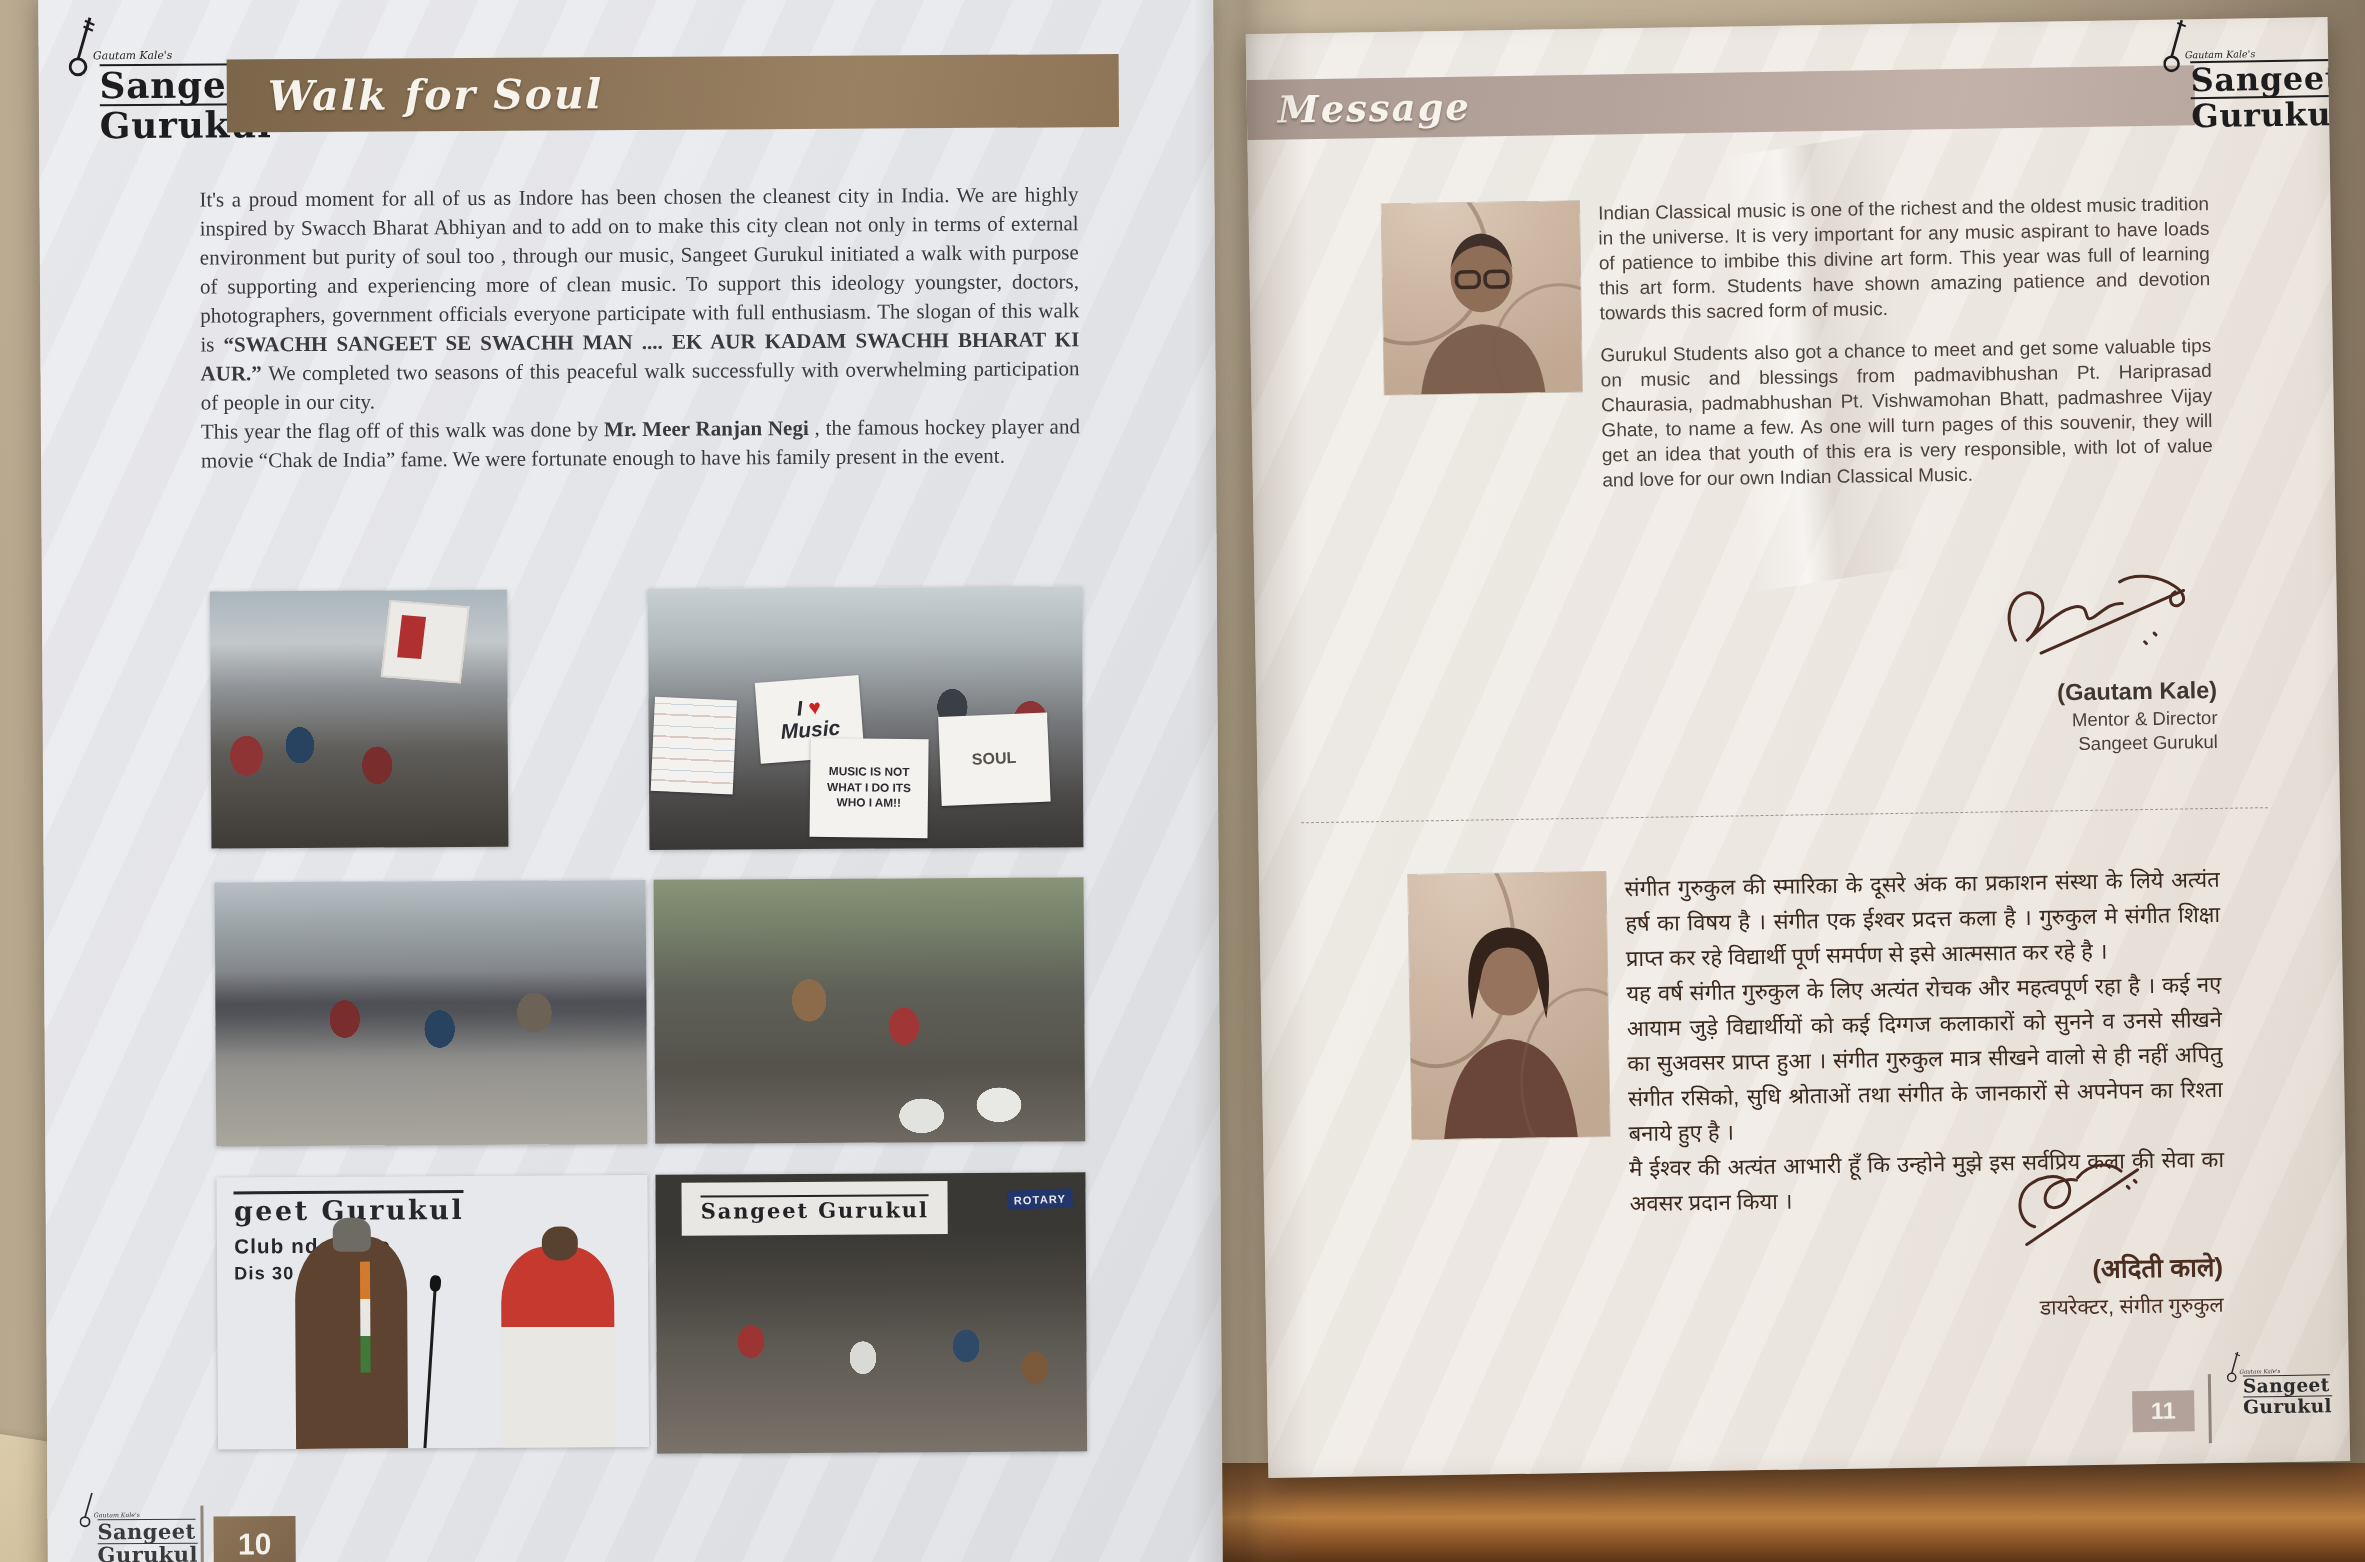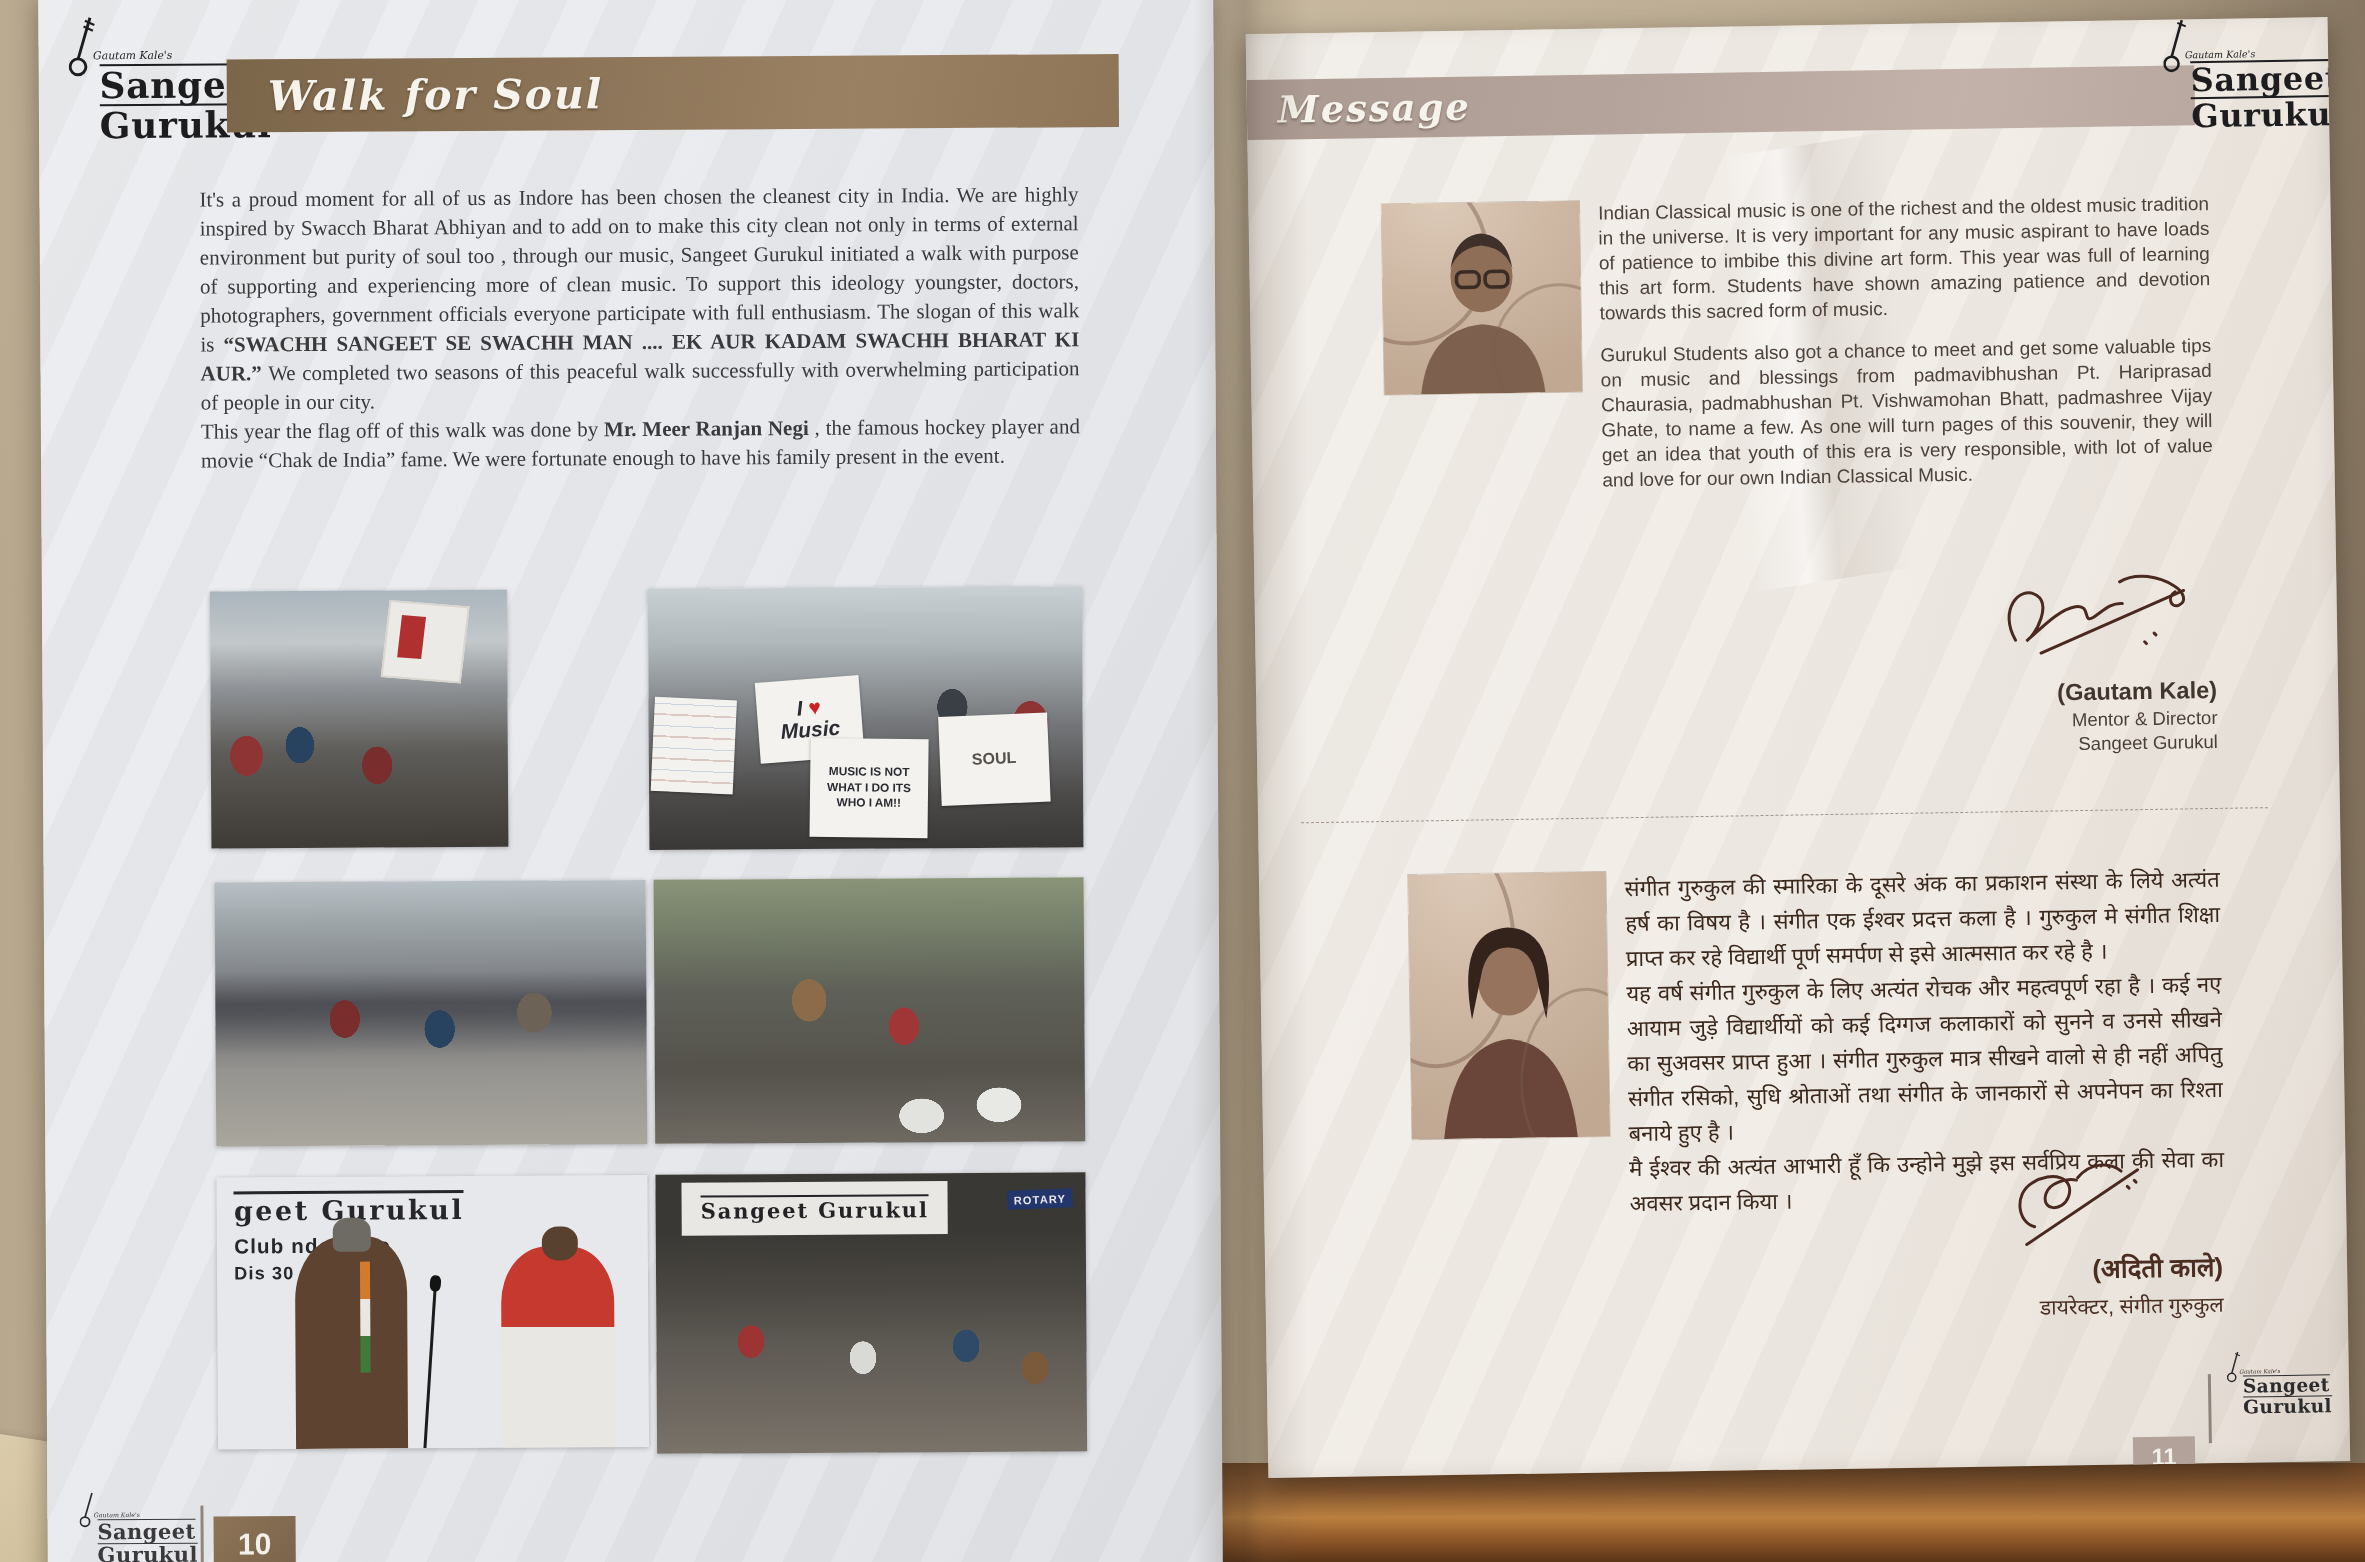--- a/index.html
+++ b/index.html
@@ -162,21 +162,21 @@
   .signatory-hi{right:124px;top:1229px;color:#4a2e22;}
   .signatory-hi .nm{font-weight:bold;font-size:26px;}
   .signatory-hi .rl{font-size:21px;margin-top:6.2px;}
   .divider-dashed{position:absolute;left:43px;top:789px;width:967px;border-top:1.9px dashed #a0948d;}
 
   
   .pgbox{position:absolute;display:flex;align-items:center;justify-content:center;
     color:#f3efe9;font-weight:bold;}
   .pgbox-10{left:166px;top:1529px;width:82px;height:56px;font-size:30px;
     background:linear-gradient(135deg,#8d7458,#7a634a);}
-  .pgbox-11{left:865px;top:1417px;width:62px;height:41px;font-size:23.6px;background:#b3a29a;}
+  .pgbox-11{left:865px;top:1371px;width:62px;height:41px;font-size:23.6px;background:#b3a29a;}
   .vline{position:absolute;width:2.5px;background:#8f857c;}
   .vline-left{left:153px;top:1518px;height:69px;}
   .vline-right{left:941px;top:1355px;height:69px;}
 
   .crease{position:absolute;pointer-events:none;background:linear-gradient(95deg,rgba(255,255,255,0) 45%,rgba(255,255,255,0.5) 50%,rgba(120,105,90,0.12) 53%,rgba(255,255,255,0) 60%);}
   .crease-r{left:0;top:124px;width:1082px;height:434px;transform:rotate(-8deg);}
 </style>
 </head>
 <body>
 

